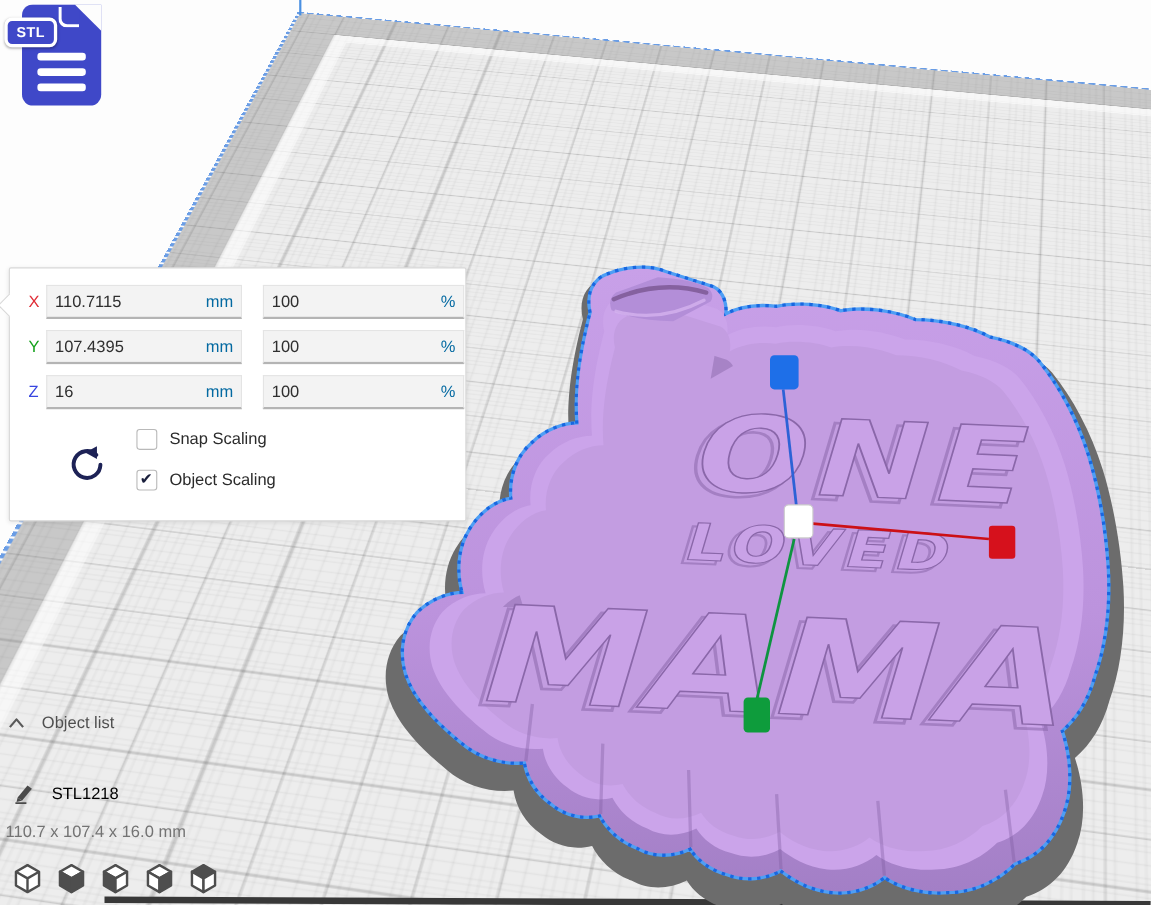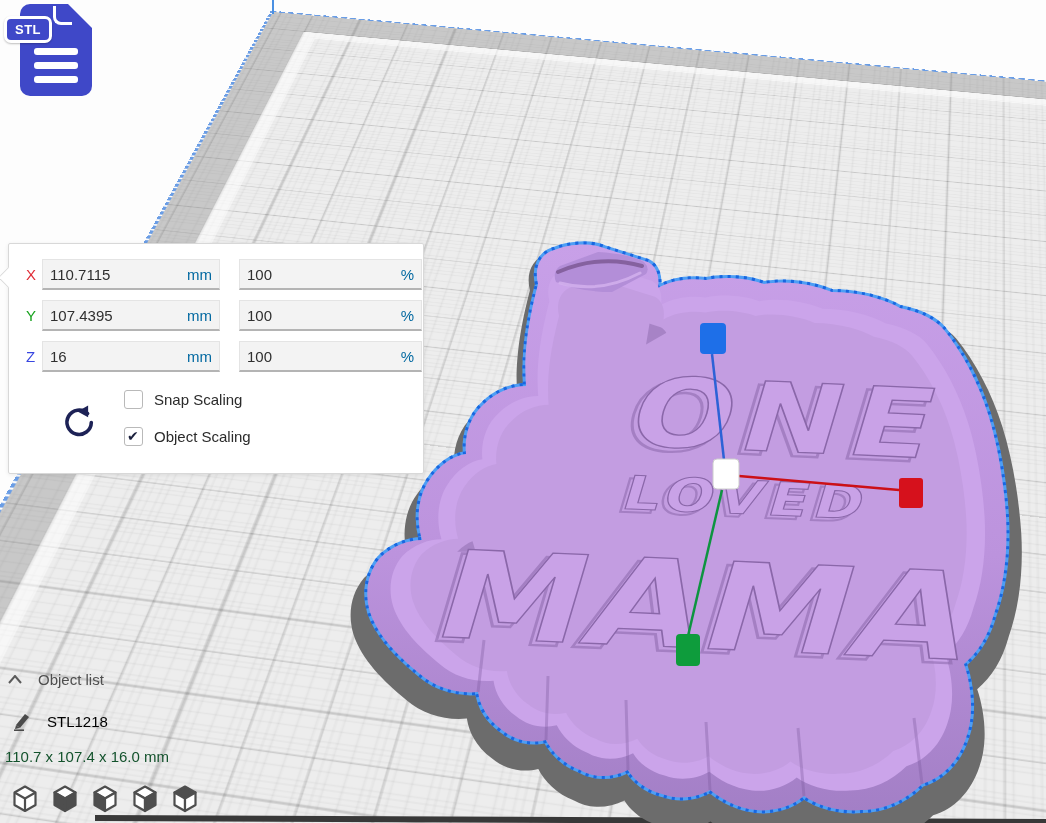--- a/index.html
+++ b/index.html
@@ -80,27 +80,27 @@
   }
   .chkrow input:checked::after{
     content:"\2714";position:absolute;left:2px;top:0px;font-size:14px;color:#1a1f3c;
     font-family:"DejaVu Sans",sans-serif;
   }
   .chk-label{margin-left:11px;font-size:15px;color:#2b2b2b;}
   .reset-btn{position:absolute;left:50px;top:160px;width:36px;height:36px;cursor:pointer;background:none;border:0;padding:0;}
 
   
   .hud{position:absolute;z-index:5;color:#4d4d4d;}
-  .objlist-header{left:8px;top:671px;display:flex;align-items:center;}
+  .objlist-header{left:8px;top:649px;display:flex;align-items:center;}
   .chevron{width:14px;height:9px;margin-right:16px;}
   .objlist-title{font-size:15px;color:#4f4f4f;}
   .objlist-item{left:12px;top:711px;display:flex;align-items:center;}
   .pencil{width:20px;height:20px;margin-right:15px;}
   .objitem-name{font-size:15px;color:#000000;}
-  .obj-dims{left:5px;top:748px;font-size:15px;color:#14532d;}
+  .obj-dims{left:5px;top:748px;font-size:15px;color:#737373;}
   .view-toolbar{left:12px;top:785px;display:flex;gap:14px;}
   .view-btn{width:26px;height:28px;padding:0;border:0;background:none;cursor:pointer;}
 </style>
 </head>
 <body>
 
 <div class="viewport">
 
   <div class="plate"></div>
   <div class="plate-z-tick"></div>

